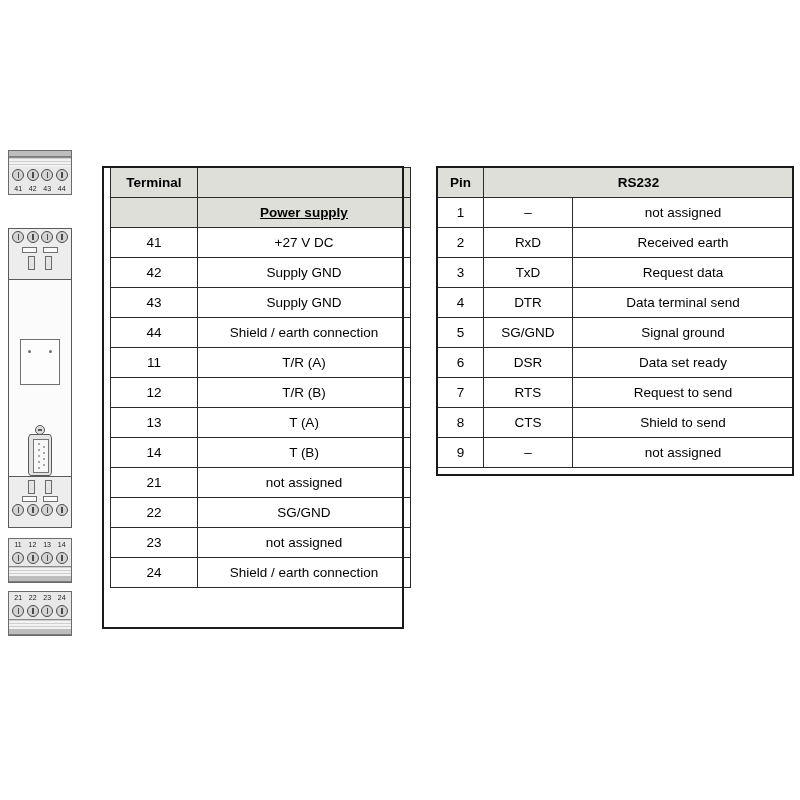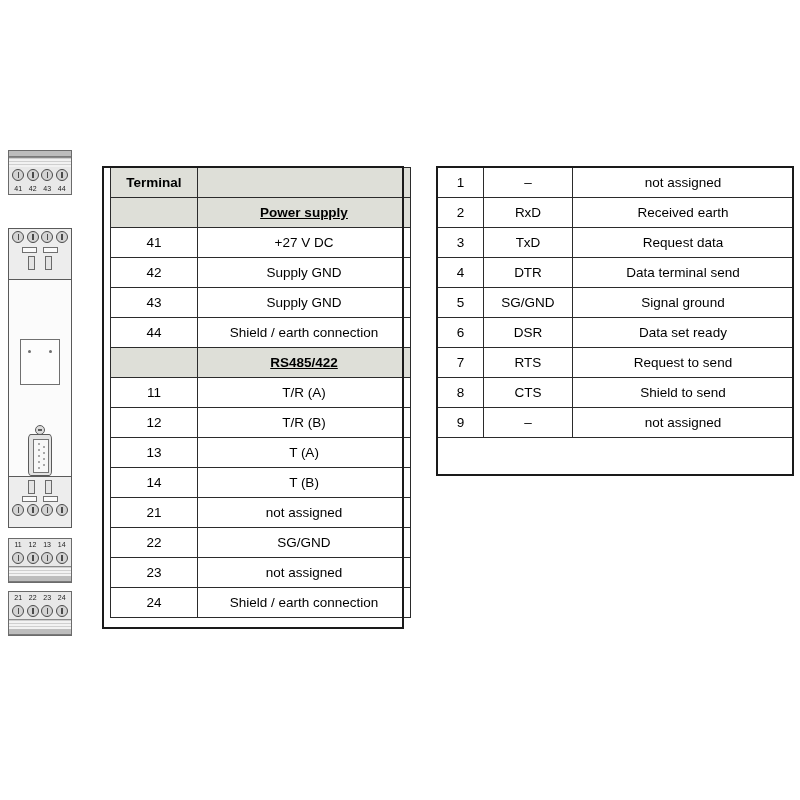--- a/index.html
+++ b/index.html
@@ -418,24 +418,20 @@
       </tr>
       <tr>
         <td>43</td>
         <td>Supply GND</td>
       </tr>
       <tr>
         <td>44</td>
         <td>Shield / earth connection</td>
       </tr>
       <tr>
-        <td class="hdr-blank"></td>
-        <td class="section-hdr">RS485/422</td>
-      </tr>
-      <tr>
         <td>11</td>
         <td>T/R (A)</td>
       </tr>
       <tr>
         <td>12</td>
         <td>T/R (B)</td>
       </tr>
       <tr>
         <td>13</td>
         <td>T (A)</td>
@@ -465,20 +461,24 @@
 <div class="table-frame" id="terminal-frame"></div>
 
 <table class="pin-table" id="rs232-table">
   <colgroup>
     <col style="width:46px;">
     <col style="width:89px;">
     <col style="width:221px;">
   </colgroup>
   <tbody id="rs232-tbody">
       <tr>
+        <th class="hdr">Pin</th>
+        <th class="hdr" colspan="2">RS232</th>
+      </tr>
+      <tr>
         <td>1</td>
         <td>–</td>
         <td>not assigned</td>
       </tr>
       <tr>
         <td>2</td>
         <td>RxD</td>
         <td>Received earth</td>
       </tr>
       <tr>

